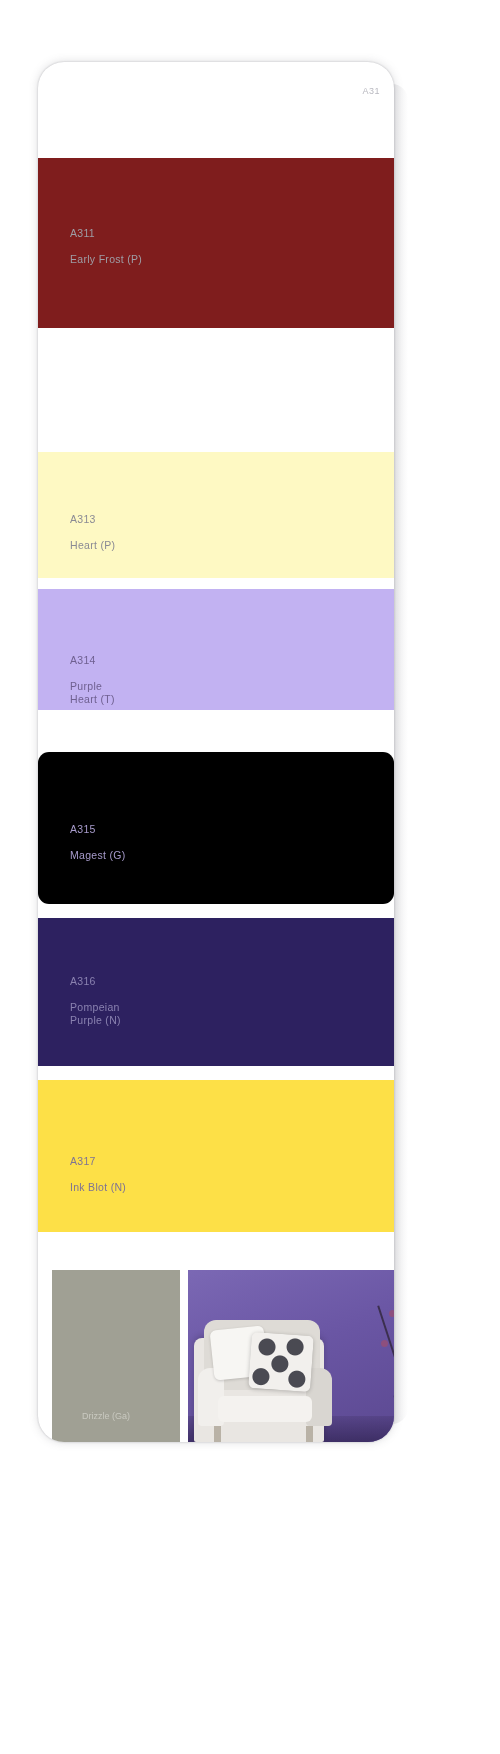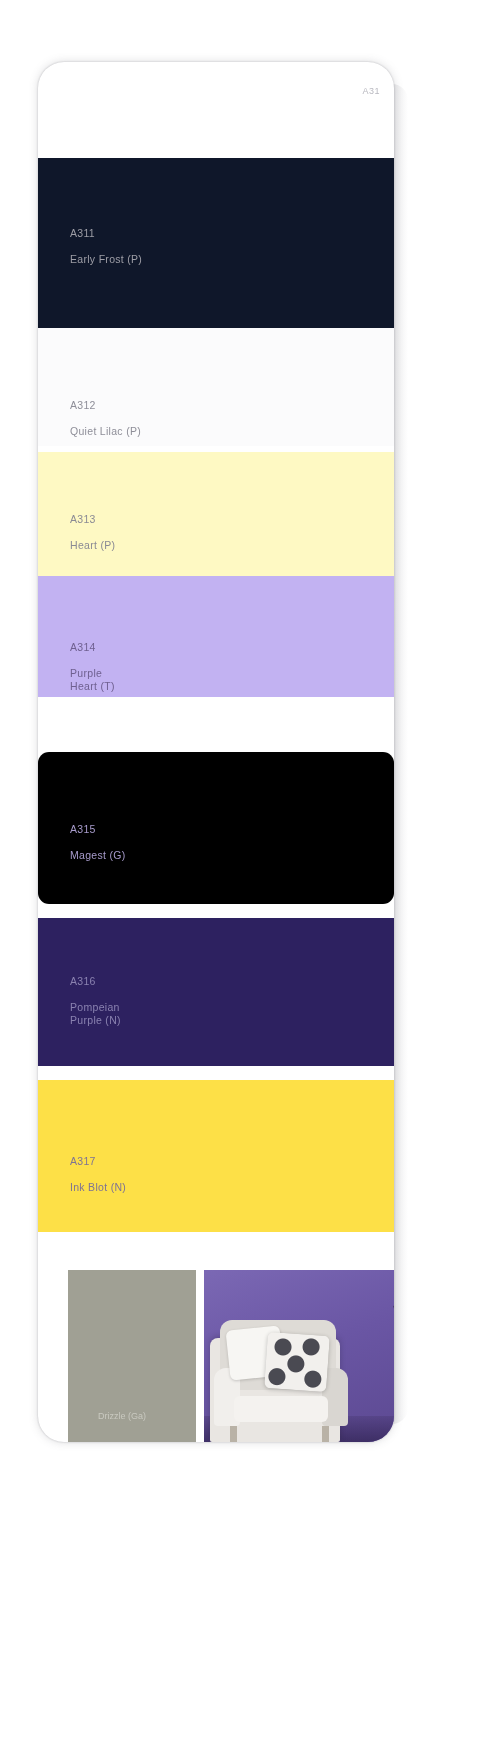--- a/index.html
+++ b/index.html
@@ -85,21 +85,21 @@
   .name {
     display: block;
     font-size: 10.5px;
     line-height: 13px;
     max-width: 100px;
   }
 
   
   #bottom-row {
     position: absolute;
-    left: 16px;
+    left: 0;
     bottom: 0;
     width: 368px;
     height: 172px;
     display: flex;
     padding-left: 14px;
   }
   #neutral-chip {
     width: 128px;
     height: 172px;
     position: relative;
@@ -265,42 +265,36 @@
 <body>
 
 <div id="page">
 
   <div id="plate-edge"></div>
 
   <div id="card">
 
     <div class="series-code">A31</div>
 
-    <div class="band" style="top:96px; height:170px; background:#0f172a;">
+    <div class="band" style="top:96px; height:170px; background:#7f1d1d;">
       <div class="band-label" style="top:56px; color:#9e9ea6;">
         <span class="code">A311</span>
         <span class="name">Early Frost (P)</span>
       </div>
     </div>
 
-    <div class="band" style="top:266px; height:118px; background:#fbfbfc;">
-      <div class="band-label" style="top:58px; color:#8e8e98;">
-        <span class="code">A312</span>
-        <span class="name">Quiet Lilac (P)</span>
-      </div>
-    </div>
 
     <div class="band" style="top:390px; height:126px; background:#fef9c3;">
       <div class="band-label" style="top:48px; color:#8a8a94;">
         <span class="code">A313</span>
         <span class="name">Heart (P)</span>
       </div>
     </div>
 
-    <div class="band" style="top:514px; height:121px; background:#c2b2f2;padding-left:8px;">
+    <div class="band" style="top:527px; height:121px; background:#c2b2f2;padding-left:8px;">
       <div class="band-label" style="top:52px; color:#6f6090;">
         <span class="code">A314</span>
         <span class="name">Purple
 Heart (T)</span>
       </div>
     </div>
 
     <div class="band" style="top:690px; height:152px; background:#000000;border-radius:11px;">
       <div class="band-label" style="top:58px; color:#a79bcb;">
         <span class="code">A315</span>

